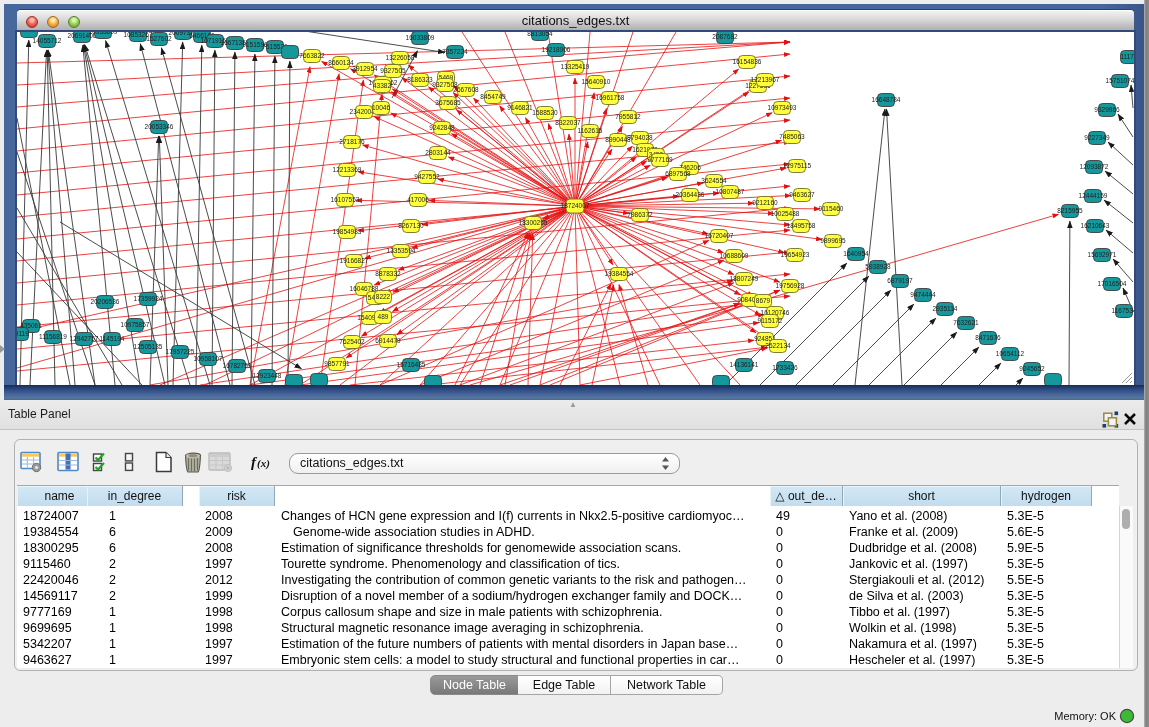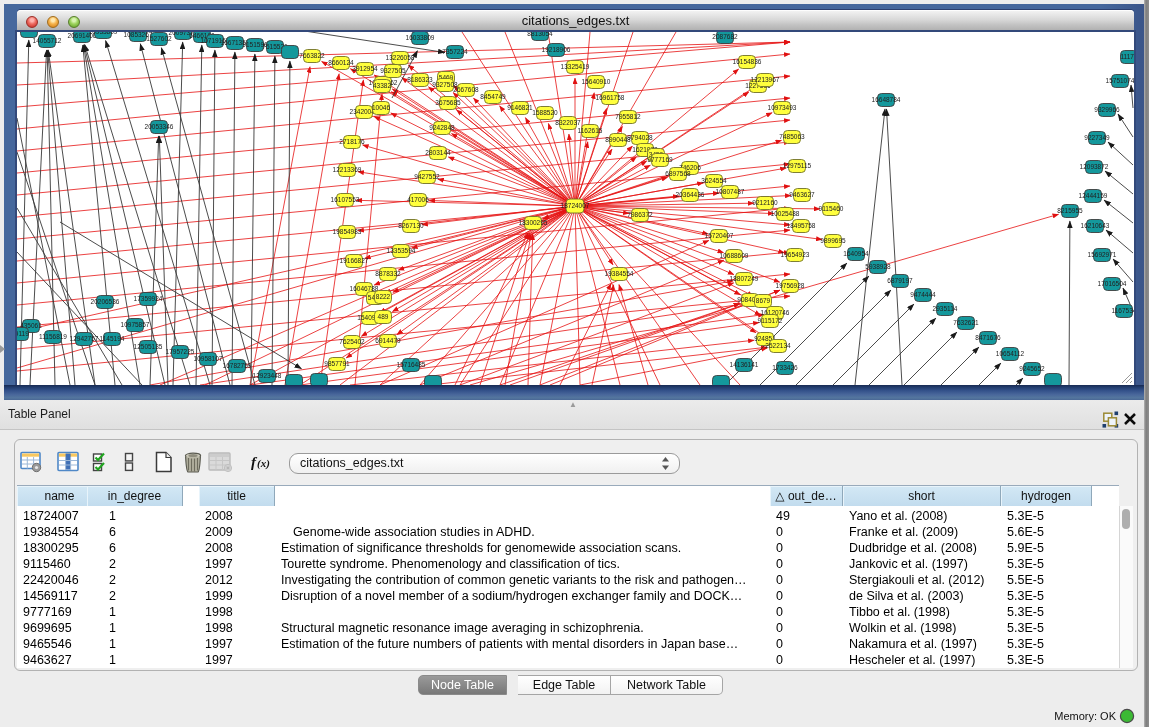--- a/index.html
+++ b/index.html
@@ -592,30 +592,31 @@
 <div class="abs" id="combo">
     <div class="txt">citations_edges.txt</div>
   <svg style="position:absolute;right:9px;top:3px" width="9" height="13" viewBox="0 0 9 13">
     <path d="M4.5 0 L8 4.5 L1 4.5 z" fill="#555"></path>
       <path d="M4.5 13 L8 8.5 L1 8.5 z" fill="#555"></path>
   </svg>
 </div>
 <div class="abs" id="thead">
     <div class="hc" style="left:0px;width:85px">name</div>
     <div class="hc" style="left:70px;width:95px">in_degree</div>
-    <div class="hc" style="left:182px;width:75px">title</div>
+    <div class="hc" style="left:182px;width:75px">risk</div>
     <div class="hc" style="left:753px;width:72px">△ out_de…</div>
     <div class="hc" style="left:826px;width:157px">short</div>
     <div class="hc" style="left:984px;width:90px">hydrogen</div>
   </div>
 <div class="abs" id="tbody"></div>
 <div class="tr" style="top:508px">
     <div class="tc" style="left:23px;width:76px">18724007</div>
     <div class="tc" style="left:109px;width:86px">1</div>
     <div class="tc" style="left:205px;width:66px">2008</div>
+    <div class="tc" style="left:281px;width:485px">Changes of HCN gene expression and I(f) currents in Nkx2.5-positive cardiomyoc…</div>
     <div class="tc" style="left:776px;width:63px">49</div>
     <div class="tc" style="left:849px;width:148px">Yano et al. (2008)</div>
     <div class="tc" style="left:1007px;width:81px">5.3E-5</div>
   </div>
 <div class="tr" style="top:524px">
     <div class="tc" style="left:23px;width:76px">19384554</div>
     <div class="tc" style="left:109px;width:86px">6</div>
     <div class="tc" style="left:205px;width:66px">2009</div>
     <div class="tc" style="left:293px;width:485px">Genome-wide association studies in ADHD.</div>
     <div class="tc" style="left:776px;width:63px">0</div>
@@ -655,54 +656,56 @@
     <div class="tc" style="left:205px;width:66px">1999</div>
     <div class="tc" style="left:281px;width:485px">Disruption of a novel member of a sodium/hydrogen exchanger family and DOCK…</div>
     <div class="tc" style="left:776px;width:63px">0</div>
     <div class="tc" style="left:849px;width:148px">de Silva et al. (2003)</div>
     <div class="tc" style="left:1007px;width:81px">5.3E-5</div>
   </div>
 <div class="tr" style="top:604px">
     <div class="tc" style="left:23px;width:76px">9777169</div>
     <div class="tc" style="left:109px;width:86px">1</div>
     <div class="tc" style="left:205px;width:66px">1998</div>
-    <div class="tc" style="left:776px;width:63px">0</div>
-    <div class="tc" style="left:849px;width:148px">Tibbo et al. (1998)</div>
+    <div class="tc" style="left:281px;width:485px">Corpus callosum shape and size in male patients with schizophrenia.</div>
+    <div class="tc" style="left:776px;width:63px">0</div>
+    <div class="tc" style="left:849px;width:148px">Tibbo et al. (1997)</div>
     <div class="tc" style="left:1007px;width:81px">5.3E-5</div>
   </div>
 <div class="tr" style="top:620px">
     <div class="tc" style="left:23px;width:76px">9699695</div>
     <div class="tc" style="left:109px;width:86px">1</div>
     <div class="tc" style="left:205px;width:66px">1998</div>
     <div class="tc" style="left:281px;width:485px">Structural magnetic resonance image averaging in schizophrenia.</div>
     <div class="tc" style="left:776px;width:63px">0</div>
     <div class="tc" style="left:849px;width:148px">Wolkin et al. (1998)</div>
     <div class="tc" style="left:1007px;width:81px">5.3E-5</div>
   </div>
 <div class="tr" style="top:636px">
-    <div class="tc" style="left:23px;width:76px">9465546</div>
+    <div class="tc" style="left:23px;width:76px">5342207</div>
     <div class="tc" style="left:109px;width:86px">1</div>
     <div class="tc" style="left:205px;width:66px">1997</div>
     <div class="tc" style="left:281px;width:485px">Estimation of the future numbers of patients with mental disorders in Japan base…</div>
     <div class="tc" style="left:776px;width:63px">0</div>
     <div class="tc" style="left:849px;width:148px">Nakamura et al. (1997)</div>
     <div class="tc" style="left:1007px;width:81px">5.3E-5</div>
   </div>
 <div class="tr" style="top:652px">
     <div class="tc" style="left:23px;width:76px">9463627</div>
     <div class="tc" style="left:109px;width:86px">1</div>
     <div class="tc" style="left:205px;width:66px">1997</div>
+    <div class="tc" style="left:281px;width:485px">Embryonic stem cells: a model to study structural and functional properties in car…</div>
     <div class="tc" style="left:776px;width:63px">0</div>
     <div class="tc" style="left:849px;width:148px">Hescheler et al. (1997)</div>
     <div class="tc" style="left:1007px;width:81px">5.3E-5</div>
   </div>
 <div class="abs" id="vsb">
     <div class="th"></div>
   </div>
-<div class="abs tab" style="left:418px;width:87px;background:linear-gradient(#9a9a9a,#787878);
+<div class="abs tab" style="left:430px;width:87px;background:linear-gradient(#9a9a9a,#787878);
   color:#fff;border:1px solid #8a8a8a;border-radius:5px 0 0 5px">Node Table</div>
 <div class="abs tab" style="left:518px;width:92px;background:linear-gradient(#fff,#f2f2f2);
   color:#111;border:1px solid #a5a5a5;border-left:none">Edge Table</div>
 <div class="abs tab" style="left:611px;width:111px;background:linear-gradient(#fff,#f2f2f2);
   color:#111;border:1px solid #a5a5a5;border-left:none;border-radius:0 5px 5px 0">Network Table</div>
 <div class="abs" id="mem">Memory: OK</div>
 <svg class="abs" style="left:1119px;top:708px" width="16" height="16" viewBox="0 0 16 16">
   <circle cx="8" cy="8" r="6.6" fill="#3cba35" stroke="#4a4a4a" stroke-width="1.2"></circle>
 </svg>
 <div class="abs" style="left:0;top:345px;width:0;height:0;border-left:5px solid #9a9a9a;border-top:4px solid transparent;border-bottom:4px solid transparent"></div>

